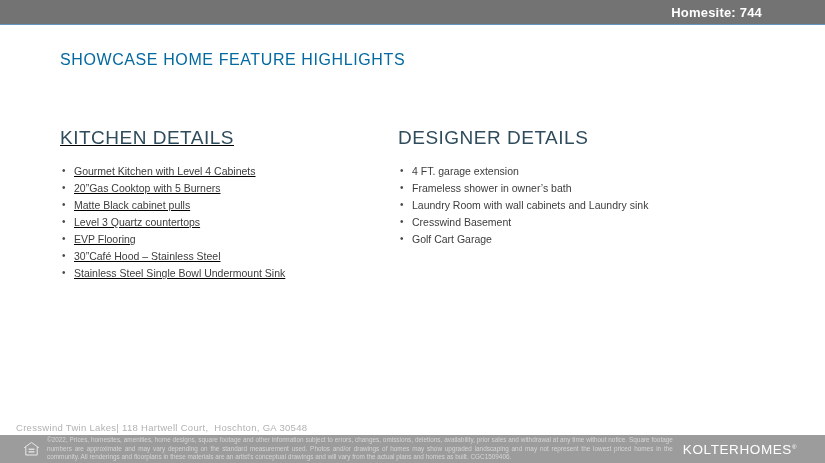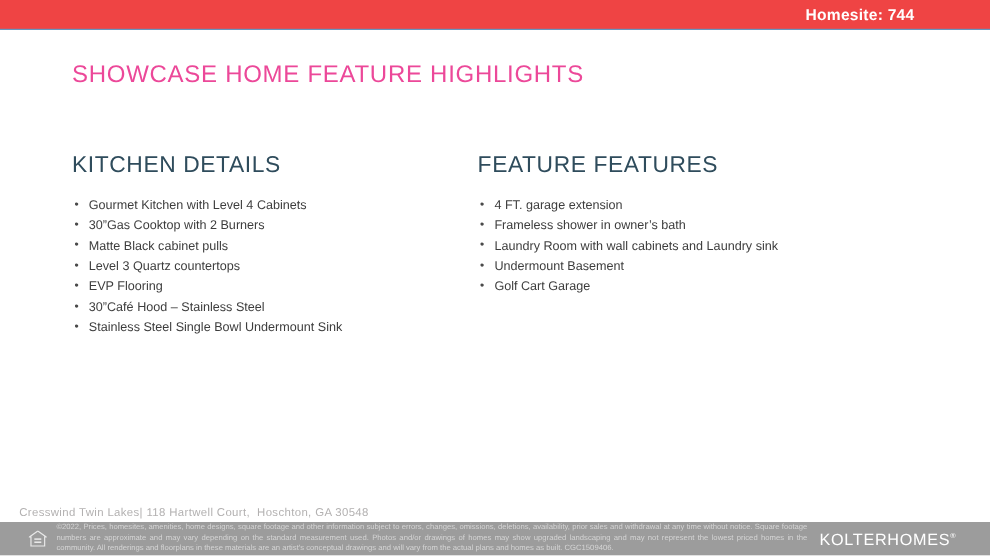--- a/index.html
+++ b/index.html
@@ -8,39 +8,39 @@
     position: relative;
     width: 825px; height: 463px;
     background: #ffffff;
     font-family: "Liberation Sans", sans-serif;
     overflow: hidden;
   }
 
   
   .topbar {
     position: absolute; top: 0; left: 0; width: 825px; height: 25px;
-    background: #ef4444;
+    background: #737373;
     border-bottom: 1px solid #6695bf;
     display: flex; align-items: center; justify-content: flex-end;
     padding-right: 63px;
   }
   .homesite {
     color: #ffffff; font-size: 13px; font-weight: 600; letter-spacing: 0.2px;
   }
 
   
   .page-title {
     position: absolute; left: 60px; top: 51px;
-    font-size: 20px; font-weight: 400; letter-spacing: 0.6px;
-    color: #ec4899;
+    font-size: 16px; font-weight: 400; letter-spacing: 0.6px;
+    color: #0369a1;
   }
 
   
   .section { position: absolute; top: 127px; }
-  .section.kitchen { left: 60px; width: 325px; }
+  .section.kitchen { left: 60px; width: 325px; text-decoration: underline; }
   .section.designer { left: 398px; width: 345px; }
   .section h2 {
     font-size: 19px; font-weight: 400; letter-spacing: 0.5px;
     color: #2f4c5c; margin-bottom: 17px;
   }
   .section ul { list-style: none; }
   .section li {
     position: relative;
     padding-left: 14px;
     margin-bottom: 6.5px;
@@ -90,36 +90,36 @@
 <div class="topbar">
   <span class="homesite">Homesite: 744</span>
 </div>
 
 <h1 class="page-title">SHOWCASE HOME FEATURE HIGHLIGHTS</h1>
 
 <div class="section kitchen">
   <h2>KITCHEN DETAILS</h2>
   <ul>
     <li>Gourmet Kitchen with Level 4 Cabinets</li>
-    <li>30”Gas Cooktop with 2 Burners</li>
+    <li>20”Gas Cooktop with 5 Burners</li>
     <li>Matte Black cabinet pulls</li>
     <li>Level 3 Quartz countertops</li>
     <li>EVP Flooring</li>
     <li>30”Café Hood – Stainless Steel</li>
     <li>Stainless Steel Single Bowl Undermount Sink</li>
   </ul>
 </div>
 
 <div class="section designer">
-  <h2>FEATURE FEATURES</h2>
+  <h2>DESIGNER DETAILS</h2>
   <ul>
     <li>4 FT. garage extension</li>
     <li>Frameless shower in owner’s bath</li>
     <li>Laundry Room with wall cabinets and Laundry sink</li>
-    <li>Undermount Basement</li>
+    <li>Cresswind Basement</li>
     <li>Golf Cart Garage</li>
   </ul>
 </div>
 
 <div class="address">Cresswind Twin Lakes| 118 Hartwell Court,  Hoschton, GA 30548</div>
 
 <div class="footer">
   <span class="eho">
     <svg width="15" height="14" viewBox="0 0 15 14" fill="none" xmlns="http://www.w3.org/2000/svg">
       <polygon points="7.5,0.5 14.5,5.5 13.2,5.5 13.2,13 1.8,13 1.8,5.5 0.5,5.5" stroke="#e8e8e8" stroke-width="1" fill="none"></polygon>

